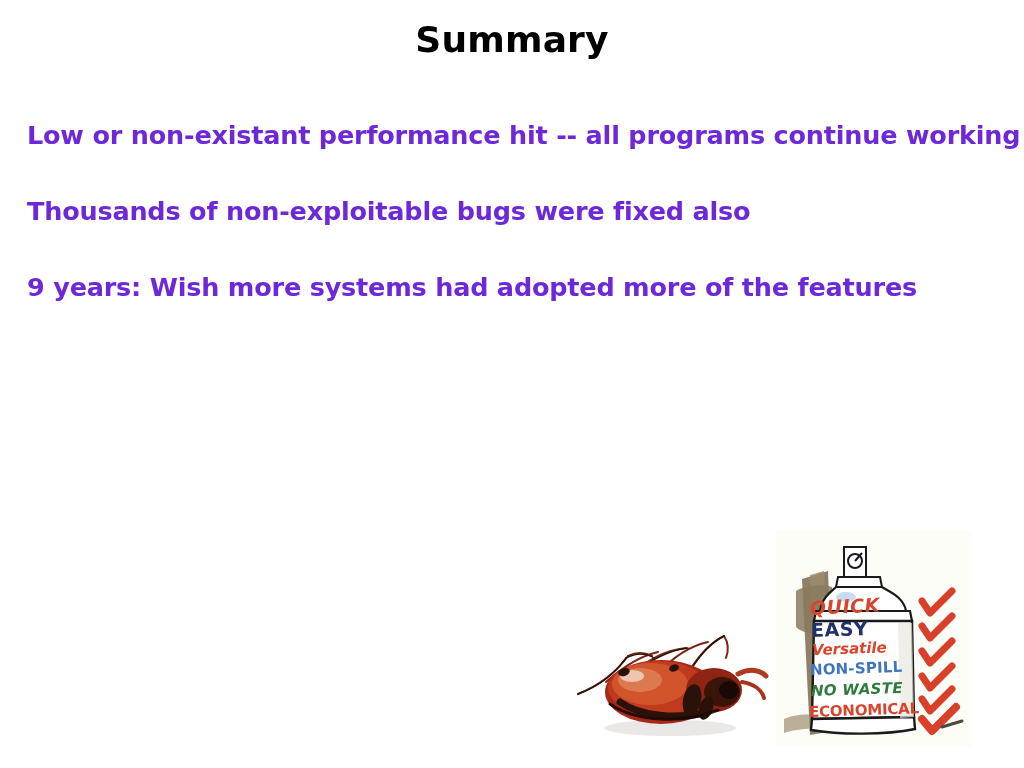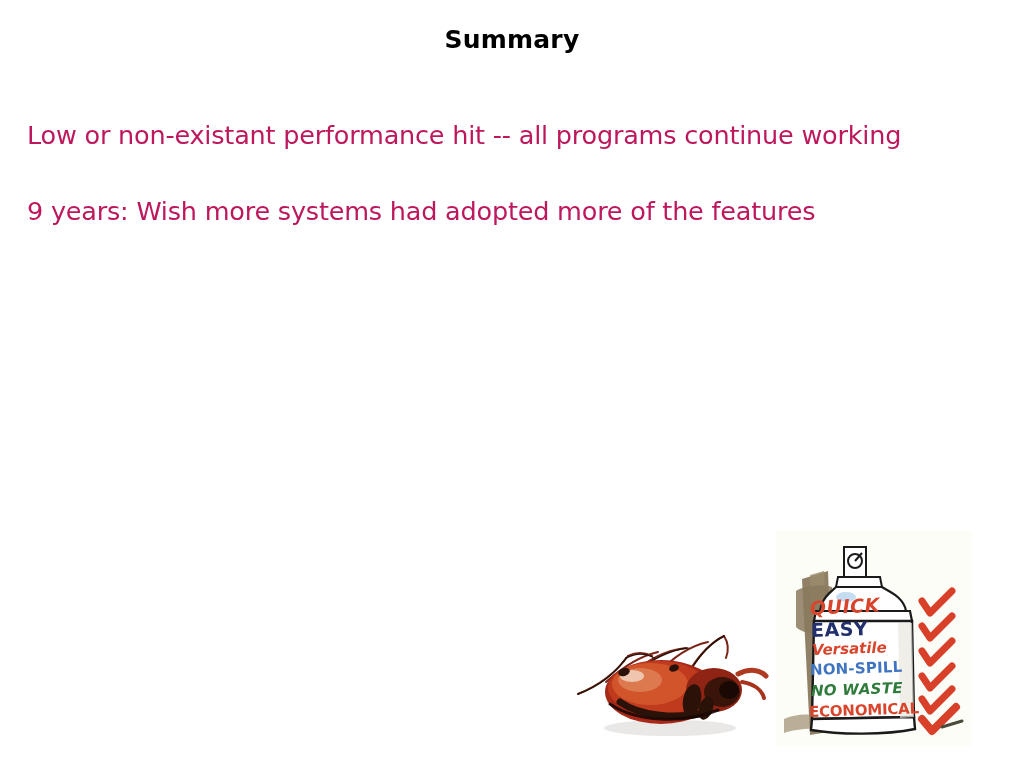--- a/index.html
+++ b/index.html
@@ -22,37 +22,37 @@
 
   
   .slide-title {
     position: absolute;
     top: 24px;
     left: 0;
     width: 1024px;
     text-align: center;
     font-family: "DejaVu Sans", sans-serif;
     font-weight: 700;
-    font-size: 25px;
+    font-size: 36px;
     letter-spacing: 0.2px;
     color: #000000;
     line-height: 32px;
   }
 
   
   .body-block {
     position: absolute;
     left: 27px;
     top: 120px;
     width: 960px;
   }
   .body-line {
-    color: #be185d;
-    font-family: "DejaVu Sans", sans-serif;
-    font-weight: 400;
+    color: #6d28d9;
+    font-family: "DejaVu Sans", sans-serif;
+    font-weight: 700;
     font-size: 25.5px;
     line-height: 30px;
     letter-spacing: -0.2px;
     height: 76px;
     white-space: nowrap;
   }
 
   
   .bug-photo {
     position: absolute;
@@ -99,20 +99,21 @@
 </style>
 </head>
 <body>
 
 <div class="slide">
 
   <div class="slide-title">Summary</div>
 
   <div class="body-block">
     <div class="body-line">Low or non-existant performance hit -- all programs continue working</div>
+    <div class="body-line">Thousands of non-exploitable bugs were fixed also</div>
     <div class="body-line">9 years: Wish more systems had adopted more of the features</div>
   </div>
 
   <div class="bug-photo">
     <svg width="212" height="136" viewBox="0 0 212 136" xmlns="http://www.w3.org/2000/svg">
       <rect x="0" y="0" width="212" height="136" fill="#ffffff"></rect>
 
       <ellipse cx="104" cy="116" rx="66" ry="8" fill="#d8d5d2" opacity="0.55"></ellipse>
 
       <g stroke="#7a2418" stroke-width="2" fill="none" stroke-linecap="round">

